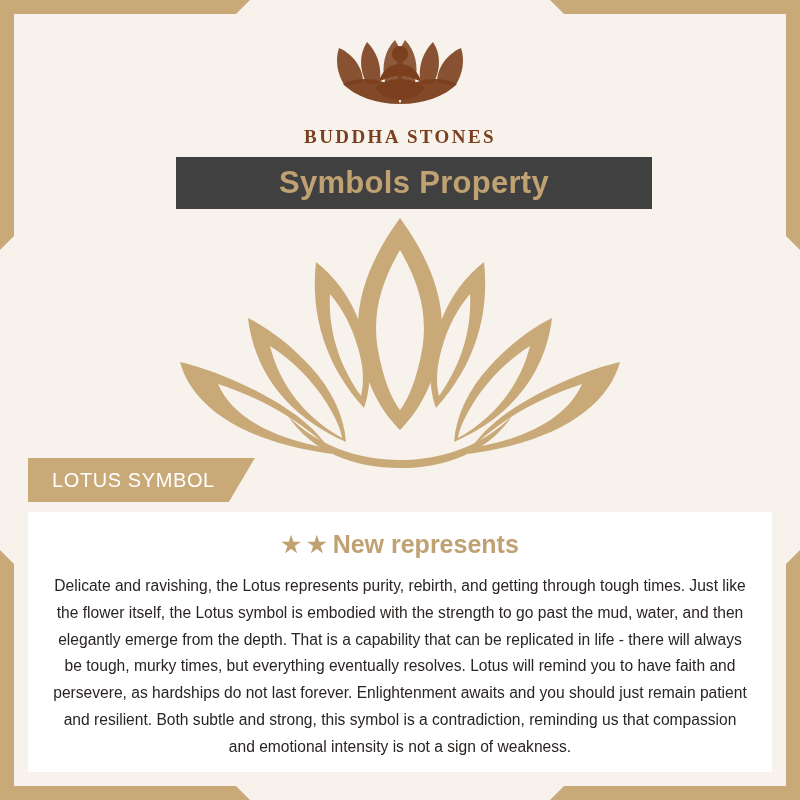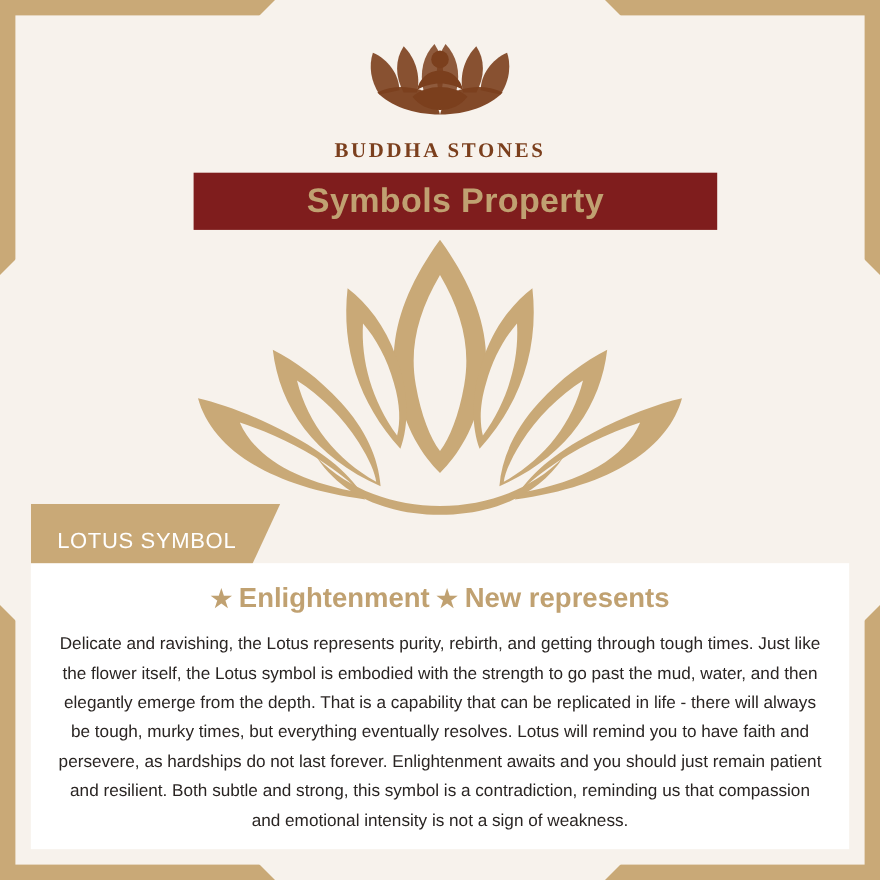--- a/index.html
+++ b/index.html
@@ -87,21 +87,21 @@
     font-family: "Liberation Serif", serif;
   }
 
   
   .title-banner {
     position: absolute;
     top: 143px;
     left: 162px;
     width: 476px;
     height: 52px;
-    background: #7f1d1d;
+    background: #404040;
     display: flex;
     align-items: center;
     justify-content: center;
   }
   .title-text {
     font-size: 31px;
     font-weight: bold;
     color: #c0a171;
     letter-spacing: 0.3px;
   }
@@ -114,21 +114,21 @@
     right: 0;
     text-align: center;
   }
 
   
   .label-ribbon {
     position: absolute;
     left: 14px;
     top: 444px;
     height: 44px;
-    padding: 12px 40px 0 24px;
+    padding: 0 40px 0 24px;
     background: #c9a977;
     display: flex;
     align-items: center;
     clip-path: polygon(0 0, 100% 0, calc(100% - 26px) 100%, 0 100%);
   }
   .label-ribbon-text {
     font-size: 20px;
     color: #ffffff;
     letter-spacing: 0.6px;
   }
@@ -235,21 +235,20 @@
       </svg>
     </div>
 
     <div class="label-ribbon">
       <span class="label-ribbon-text">LOTUS SYMBOL</span>
     </div>
 
     <div class="text-panel">
       <div class="headline">
         <span class="star">★</span>
-        <span class="hl-word">Enlightenment</span>
         <span class="star">★</span>
         <span class="hl-word">New represents</span>
       </div>
       <div class="body-copy">Delicate and ravishing, the Lotus represents purity, rebirth, and getting through tough times. Just like the flower itself, the Lotus symbol is embodied with the strength to go past the mud, water, and then elegantly emerge from the depth. That is a capability that can be replicated in life - there will always be tough, murky times, but everything eventually resolves. Lotus will remind you to have faith and persevere, as hardships do not last forever. Enlightenment awaits and you should just remain patient and resilient. Both subtle and strong, this symbol is a contradiction, reminding us that compassion and emotional intensity is not a sign of weakness.</div>
     </div>
 
   </div>
 </div>
 
 </body></html>

